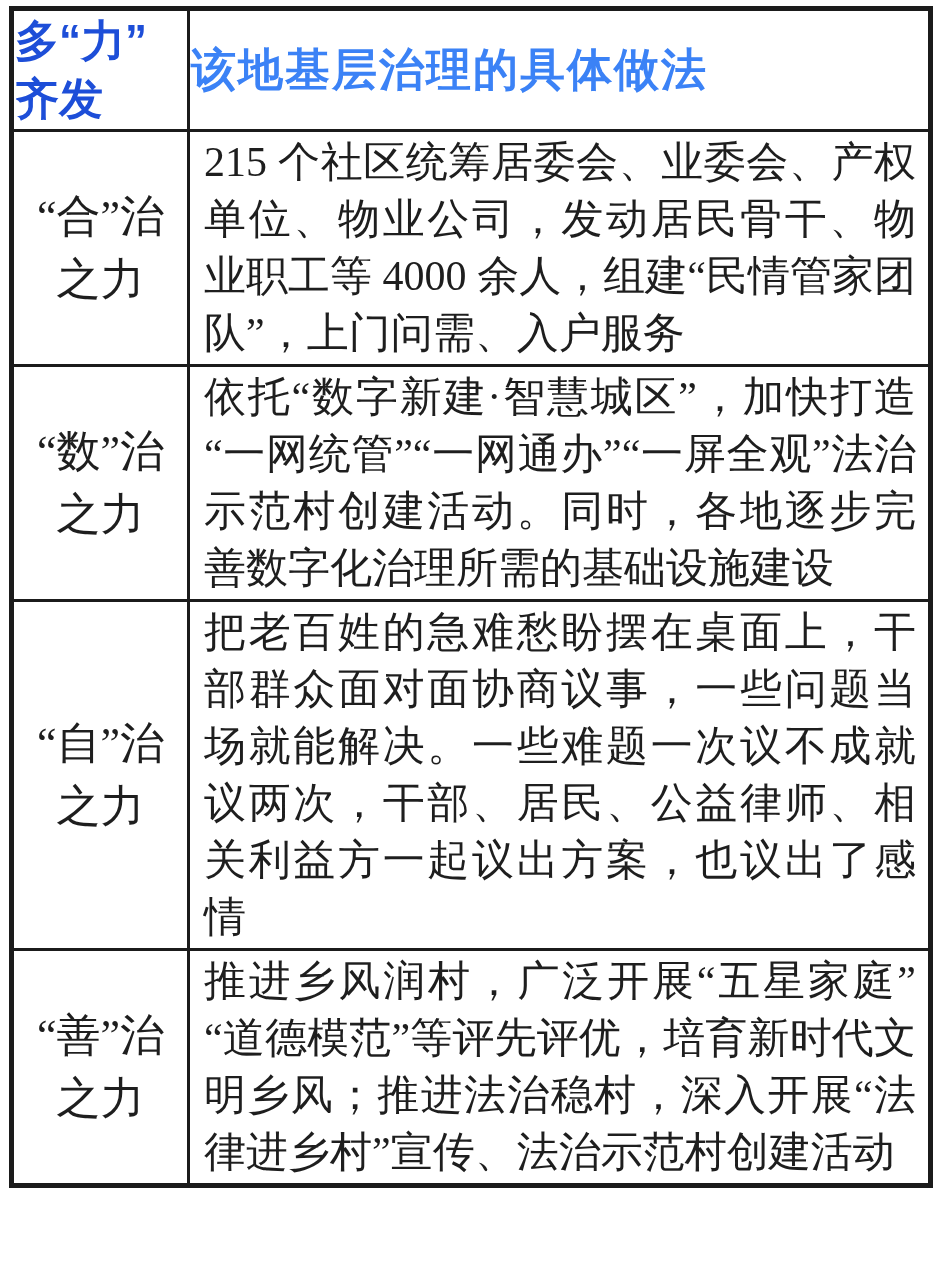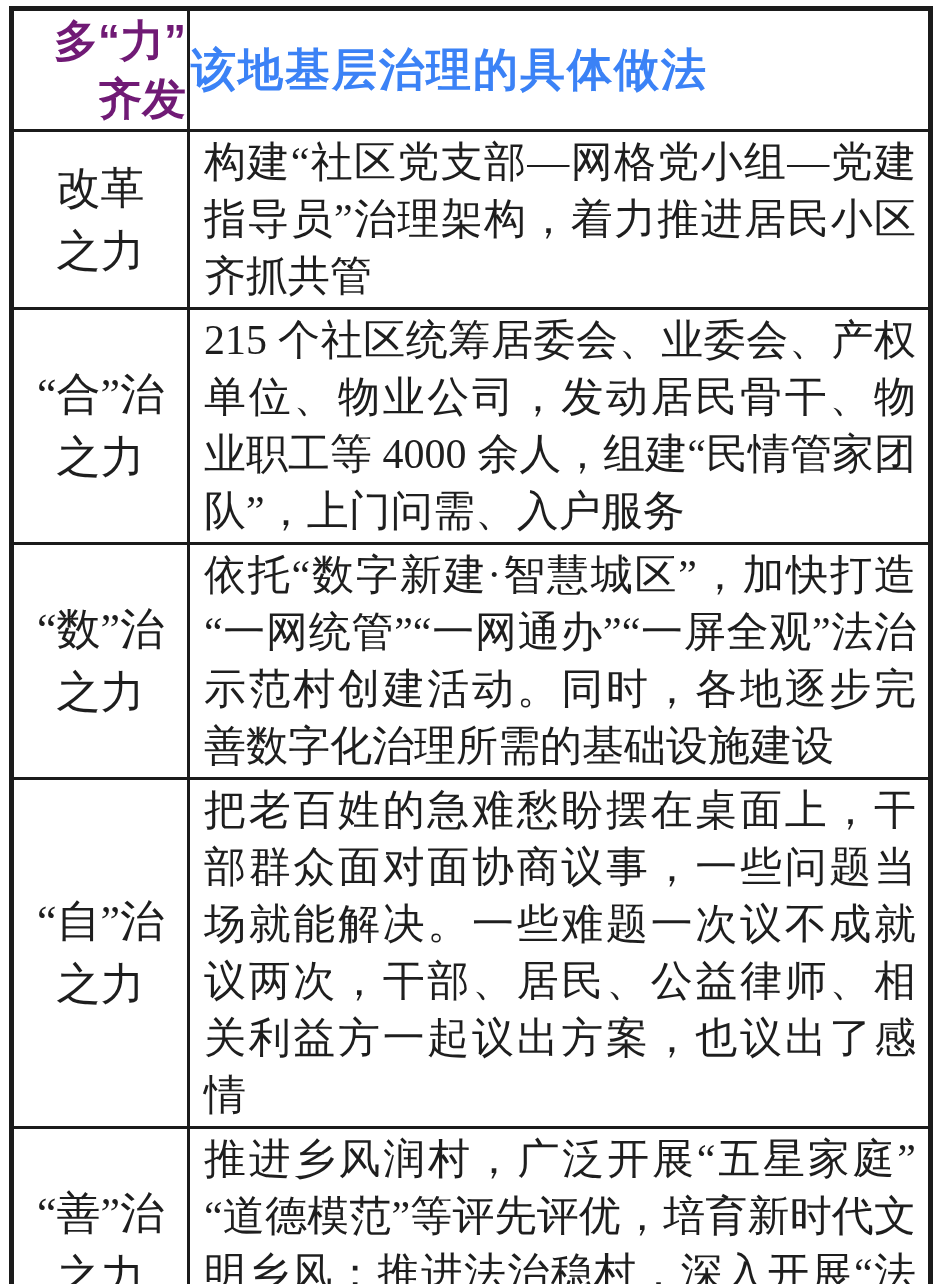--- a/index.html
+++ b/index.html
@@ -29,26 +29,26 @@
     border: 3px solid #1b1b1b;
     vertical-align: middle;
     background: #ffffff;
   }
   col.force-col  { width: 177px; }
   col.detail-col { width: 742px; }
 
   
   tr.header-row { height: 117px; }
   td.header-force {
-    text-align: right;
+    text-align: left;
     font-family: "Liberation Sans", sans-serif;
     font-weight: 600;
     font-size: 44px;
     line-height: 58px;
-    color: #701a75;
+    color: #1d4ed8;
   }
   td.header-detail {
     text-align: left;
     font-family: "Liberation Sans", sans-serif;
     font-weight: 700;
     font-size: 45px;
     letter-spacing: 2px;
     color: #3b82f6;
   }
 
@@ -90,27 +90,20 @@
       <tr class="header-row">
         <td class="header-force two-line">
           <span>多“力”</span>
           <span>齐发</span>
         </td>
         <td class="header-detail">
           <span>该地基层治理的具体做法</span>
         </td>
       </tr>
 
-      <tr class="row-1">
-        <td class="force-cell two-line">
-          <span>改革</span>
-          <span>之力</span>
-        </td>
-        <td class="detail-cell">构建“社区党支部—网格党小组—党建指导员”治理架构，着力推进居民小区齐抓共管</td>
-      </tr>
 
       <tr class="row-2">
         <td class="force-cell two-line">
           <span>“合”治</span>
           <span>之力</span>
         </td>
         <td class="detail-cell">215 个社区统筹居委会、业委会、产权单位、物业公司，发动居民骨干、物业职工等 4000 余人，组建“民情管家团队”，上门问需、入户服务</td>
       </tr>
 
       <tr class="row-3">

